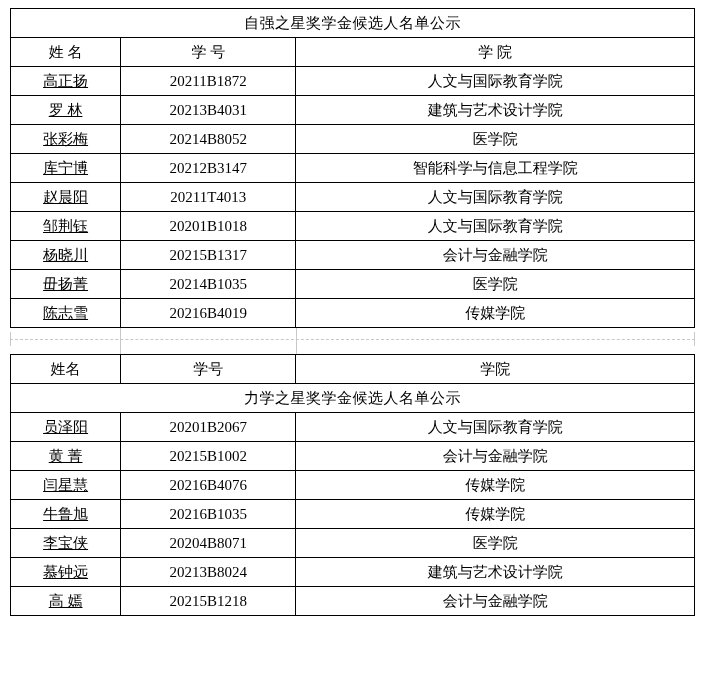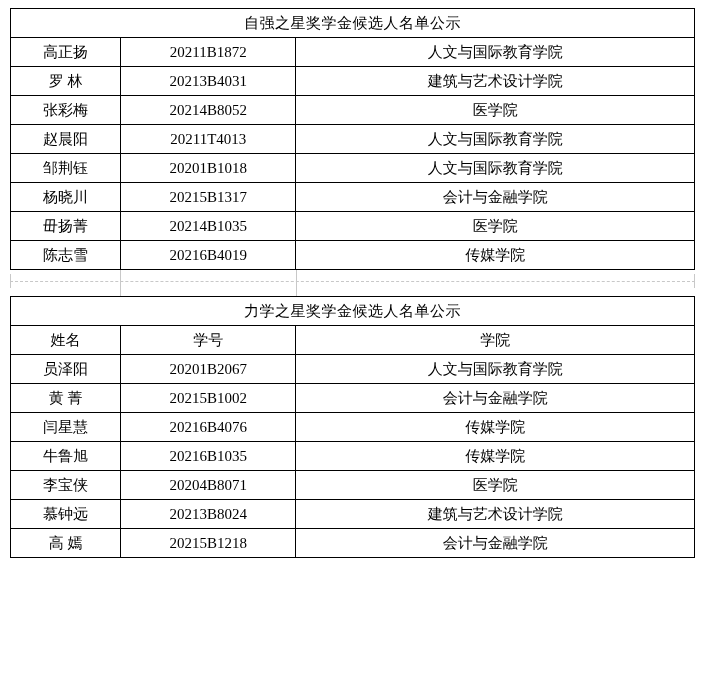--- a/index.html
+++ b/index.html
@@ -47,20 +47,21 @@
   .head-cell {
     font-size: 15px;
     height: 29px;
   }
   .col-name { width: 110px; }
   .col-id { width: 175px; }
   .col-college { width: 398px; }
   .name-cell {
     text-align: left;
     padding-left: 22px;
+    text-decoration: underline;
   }
   .gap {
     height: 26px;
     width: 685px;
     position: relative;
   }
   .gap-rule {
     position: absolute;
     left: 0;
     right: 0;
@@ -93,33 +94,43 @@
     <colgroup>
       <col class="col-name">
         <col class="col-id">
         <col class="col-college">
     </colgroup>
     <tbody>
       <tr>
         <td class="title-cell" colspan="3">自强之星奖学金候选人名单公示</td>
       </tr>
       <tr>
+        <td class="head-cell">姓  名</td>
+        <td class="head-cell">学  号</td>
+        <td class="head-cell">学  院</td>
+      </tr>
+      <tr>
         <td class="name-cell">高正扬</td>
         <td>20211B1872</td>
         <td>人文与国际教育学院</td>
       </tr>
       <tr>
         <td class="name-cell">罗  林</td>
         <td>20213B4031</td>
         <td>建筑与艺术设计学院</td>
       </tr>
       <tr>
         <td class="name-cell">张彩梅</td>
         <td>20214B8052</td>
         <td>医学院</td>
+      </tr>
+      <tr>
+        <td class="name-cell">库宁博</td>
+        <td>20212B3147</td>
+        <td>智能科学与信息工程学院</td>
       </tr>
       <tr>
         <td class="name-cell">赵晨阳</td>
         <td>20211T4013</td>
         <td>人文与国际教育学院</td>
       </tr>
       <tr>
         <td class="name-cell">邹荆钰</td>
         <td>20201B1018</td>
         <td>人文与国际教育学院</td>
@@ -151,28 +162,28 @@
   </div>
 
   <table class="doc-table">
     <colgroup>
       <col class="col-name">
         <col class="col-id">
         <col class="col-college">
     </colgroup>
     <tbody>
       <tr>
-        <td class="title-cell" colspan="3">力学之星奖学金候选人名单公示</td>
-      </tr>
-      <tr>
         <td class="head-cell">姓名</td>
         <td class="head-cell">学号</td>
         <td class="head-cell">学院</td>
       </tr>
       <tr>
+        <td class="title-cell" colspan="3">力学之星奖学金候选人名单公示</td>
+      </tr>
+      <tr>
         <td class="name-cell">员泽阳</td>
         <td>20201B2067</td>
         <td>人文与国际教育学院</td>
       </tr>
       <tr>
         <td class="name-cell">黄  菁</td>
         <td>20215B1002</td>
         <td>会计与金融学院</td>
       </tr>
       <tr>

